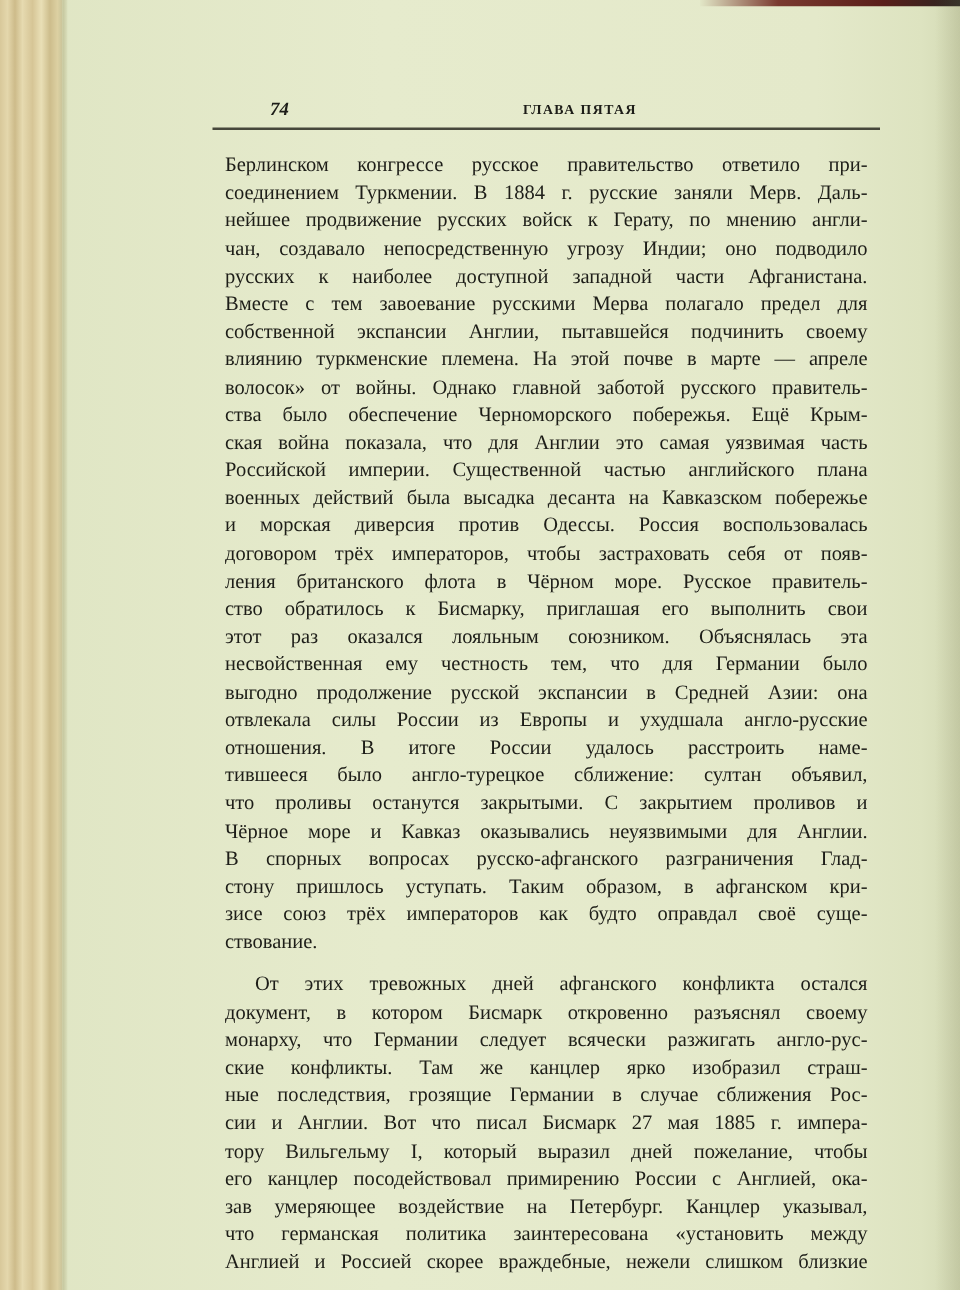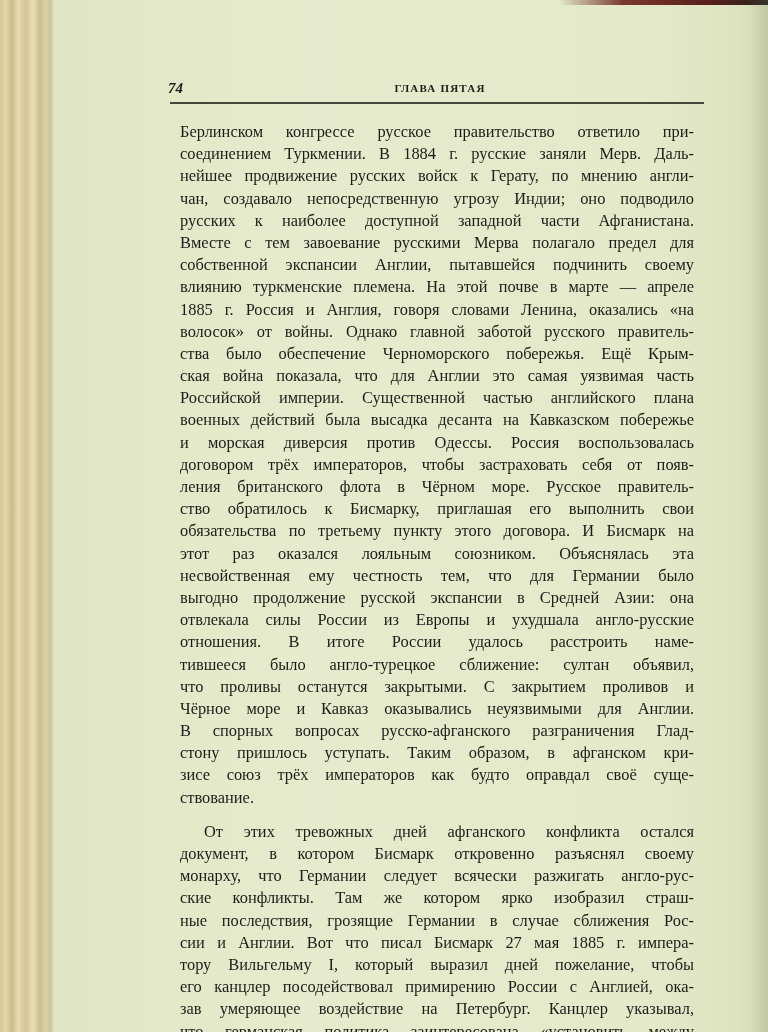--- a/index.html
+++ b/index.html
@@ -38,20 +38,21 @@
   .page {
     position: absolute;
     left: 168px; top: 78px;
     width: 542px;
     font-family: "Liberation Serif", "DejaVu Serif", serif;
     color: #1d1d18;
   }
   .running-head {
     position: relative;
     height: 22px;
+    margin-left: 48px;
   }
   .page-number {
     position: absolute; left: 0; top: 2px;
     font-size: 15px; font-weight: bold; font-style: italic;
   }
   .chapter-title {
     position: absolute; left: 2px; right: 0; top: 4px;
     text-align: center;
     font-size: 11px; font-weight: bold; letter-spacing: 1.2px;
   }
@@ -105,49 +106,47 @@
     <div class="body-text">
       <p id="para-0">
           <span class="line">Берлинском конгрессе русское правительство ответило при-</span>
           <span class="line">соединением Туркмении. В 1884 г. русские заняли Мерв. Даль-</span>
           <span class="line">нейшее продвижение русских войск к Герату, по мнению англи-</span>
           <span class="line">чан, создавало непосредственную угрозу Индии; оно подводило</span>
           <span class="line">русских к наиболее доступной западной части Афганистана.</span>
           <span class="line">Вместе с тем завоевание русскими Мерва полагало предел для</span>
           <span class="line">собственной экспансии Англии, пытавшейся подчинить своему</span>
           <span class="line">влиянию туркменские племена. На этой почве в марте — апреле</span>
-          <span class="line">1885 г. Россия и Англия, говоря словами Ленина, оказались «на</span>
           <span class="line">волосок» от войны. Однако главной заботой русского правитель-</span>
           <span class="line">ства было обеспечение Черноморского побережья. Ещё Крым-</span>
           <span class="line">ская война показала, что для Англии это самая уязвимая часть</span>
           <span class="line">Российской империи. Существенной частью английского плана</span>
           <span class="line">военных действий была высадка десанта на Кавказском побережье</span>
           <span class="line">и морская диверсия против Одессы. Россия воспользовалась</span>
           <span class="line">договором трёх императоров, чтобы застраховать себя от появ-</span>
           <span class="line">ления британского флота в Чёрном море. Русское правитель-</span>
           <span class="line">ство обратилось к Бисмарку, приглашая его выполнить свои</span>
-          <span class="line">обязательства по третьему пункту этого договора. И Бисмарк на</span>
           <span class="line">этот раз оказался лояльным союзником. Объяснялась эта</span>
           <span class="line">несвойственная ему честность тем, что для Германии было</span>
           <span class="line">выгодно продолжение русской экспансии в Средней Азии: она</span>
           <span class="line">отвлекала силы России из Европы и ухудшала англо-русские</span>
           <span class="line">отношения. В итоге России удалось расстроить наме-</span>
           <span class="line">тившееся было англо-турецкое сближение: султан объявил,</span>
           <span class="line">что проливы останутся закрытыми. С закрытием проливов и</span>
           <span class="line">Чёрное море и Кавказ оказывались неуязвимыми для Англии.</span>
           <span class="line">В спорных вопросах русско-афганского разграничения Глад-</span>
           <span class="line">стону пришлось уступать. Таким образом, в афганском кри-</span>
           <span class="line">зисе союз трёх императоров как будто оправдал своё суще-</span>
           <span class="line last">ствование.</span>
         </p>
       <p id="para-1">
           <span class="line indent">От этих тревожных дней афганского конфликта остался</span>
           <span class="line">документ, в котором Бисмарк откровенно разъяснял своему</span>
           <span class="line">монарху, что Германии следует всячески разжигать англо-рус-</span>
-          <span class="line">ские конфликты. Там же котором ярко изобразил страш-</span>
+          <span class="line">ские конфликты. Там же канцлер ярко изобразил страш-</span>
           <span class="line">ные последствия, грозящие Германии в случае сближения Рос-</span>
           <span class="line">сии и Англии. Вот что писал Бисмарк 27 мая 1885 г. импера-</span>
           <span class="line">тору Вильгельму I, который выразил дней пожелание, чтобы</span>
           <span class="line">его канцлер посодействовал примирению России с Англией, ока-</span>
           <span class="line">зав умеряющее воздействие на Петербург. Канцлер указывал,</span>
           <span class="line">что германская политика заинтересована «установить между</span>
           <span class="line">Англией и Россией скорее враждебные, нежели слишком близкие</span>
         </p>
     </div>
   </div>

